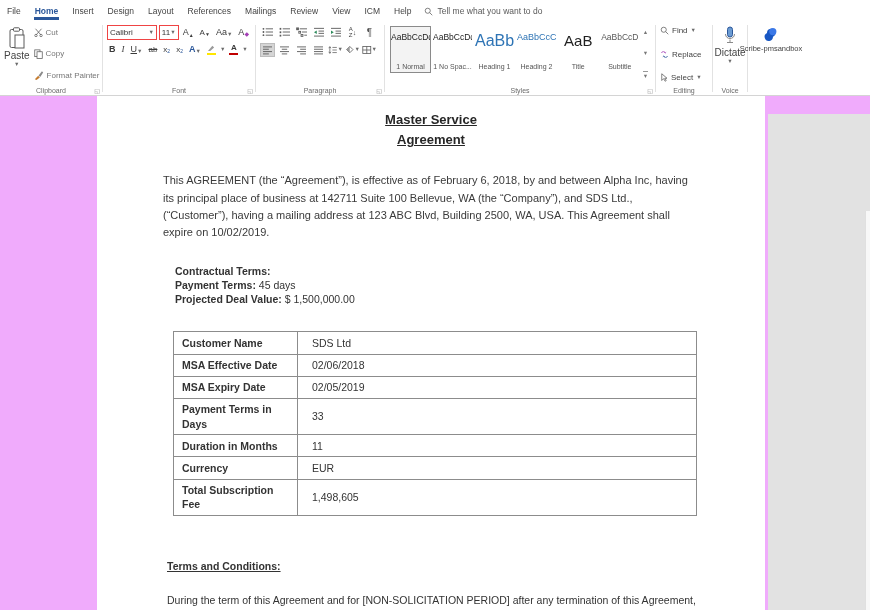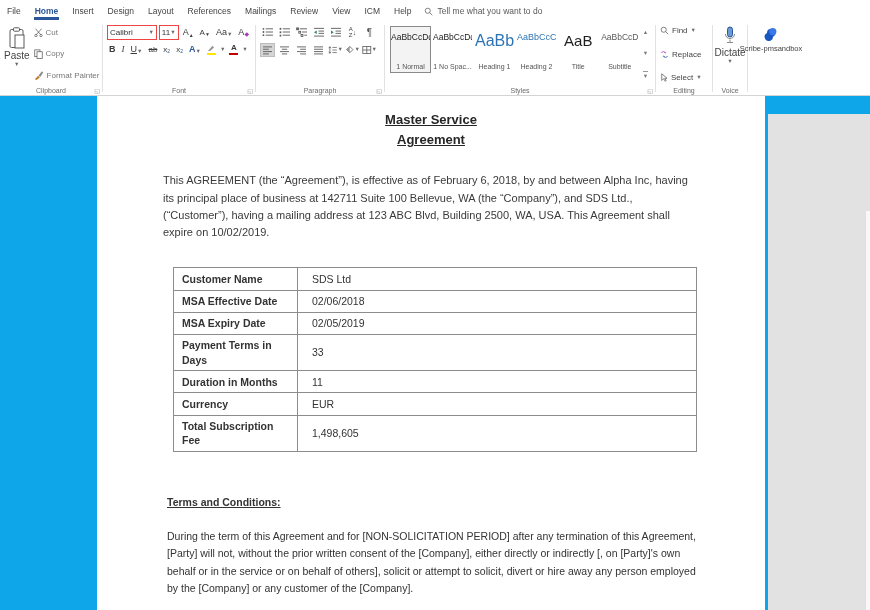--- a/index.html
+++ b/index.html
@@ -72,21 +72,21 @@
 
   
   #grp-editing { width:56px; display:flex; flex-direction:column; justify-content:space-between; padding-top:4px; }
   .ed-item { display:flex; align-items:center; gap:3px; }
   .ed-item .minilabel { color:#444; }
   #grp-voice { width:34px; display:flex; flex-direction:column; align-items:center; gap:1px; padding-top:4px; }
   #grp-scribe { width:46px; display:flex; flex-direction:column; align-items:center; gap:1px; padding-top:4px; }
   #grp-scribe .minilabel { font-size:7.5px; color:#444; text-align:right; line-height:1.25; }
 
   
-  #docarea { position:absolute; left:0; top:96px; width:870px; height:514px; background:#0ea5e9; }
+  #docarea { position:absolute; left:0; top:96px; width:870px; height:514px; background:#f0abfc; }
   #rightgray { position:absolute; right:0; top:18px; width:102px; height:592px; background:#e2e2e2; }
   #vscroll { position:absolute; right:0; top:115px; width:5px; height:495px; background:#f8f8f8; border-left:1px solid #e0e0e0; }
   #page { position:absolute; left:97px; top:0px; width:668px; height:600px; background:#fff; color:#3a3a3a; }
 
   #doc-title { margin-top:14px; text-align:center; font-size:13px; font-weight:bold;
     text-decoration:underline; color:#262626; line-height:1.55; white-space:pre-line; }
   #doc-intro { margin:22px 66px 0 66px; font-size:11px; line-height:1.57; color:#3a3a3a; }
   #contract-block { margin:24px 0 0 78px; font-size:10.5px; color:#333; }
   #contract-heading { font-weight:bold; }
   .kv { margin-top:2px; }
@@ -436,20 +436,29 @@
       <span class="minilabel">Scribe-pmsandbox</span>
     </div>
   </div>
 
   <div id="docarea">
     <div id="page">
       <div id="doc-title">Master Service
 Agreement</div>
       <p id="doc-intro">This AGREEMENT (the “Agreement”), is effective as of February 6, 2018, by and between Alpha Inc, having its principal place of business at 142711 Suite 100 Bellevue, WA (the “Company”), and SDS Ltd., (“Customer”), having a mailing address at 123 ABC Blvd, Building 2500, WA, USA. This Agreement shall expire on 10/02/2019.</p>
 
+      <div id="contract-block">
+        <div id="contract-heading">Contractual Terms:</div>
+        <div class="kv">
+          <b>Payment Terms:</b><span> 45 days</span>
+        </div>
+        <div class="kv">
+          <b>Projected Deal Value:</b><span> $ 1,500,000.00</span>
+        </div>
+      </div>
 
       <table id="msa-table">
         <tbody>
             <tr>
           <td class="lbl">Customer Name</td>
           <td class="val">SDS Ltd</td>
         </tr>
         <tr>
           <td class="lbl">MSA Effective Date</td>
           <td class="val">02/06/2018</td>

